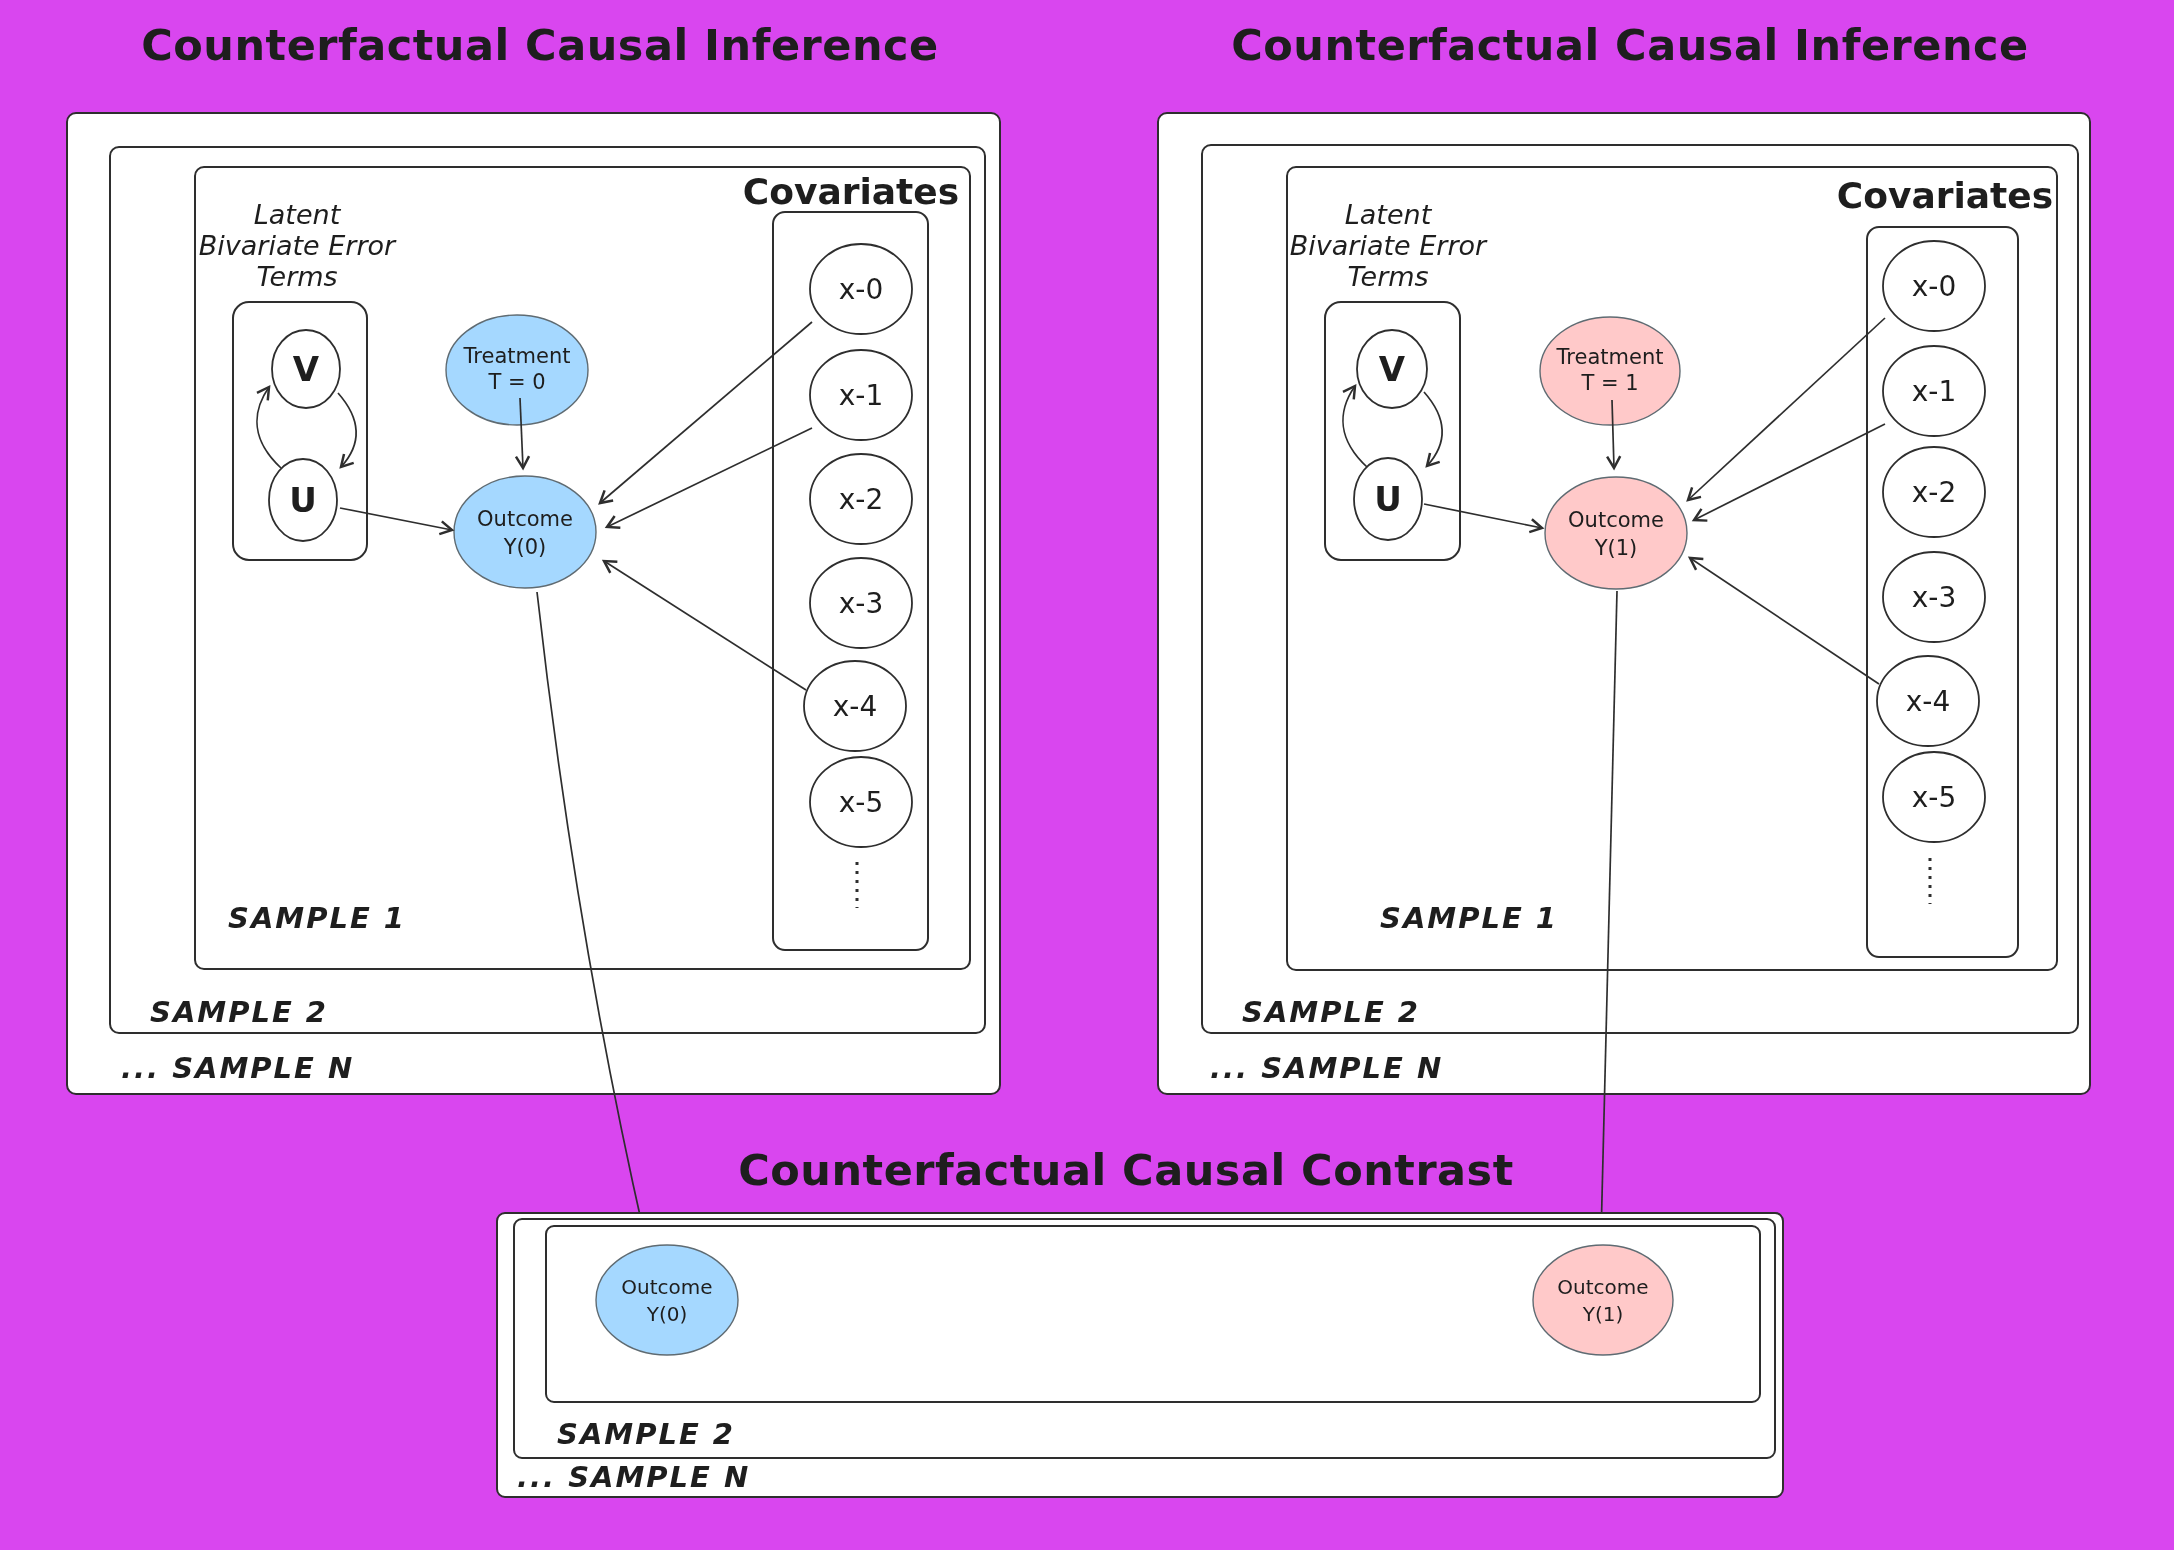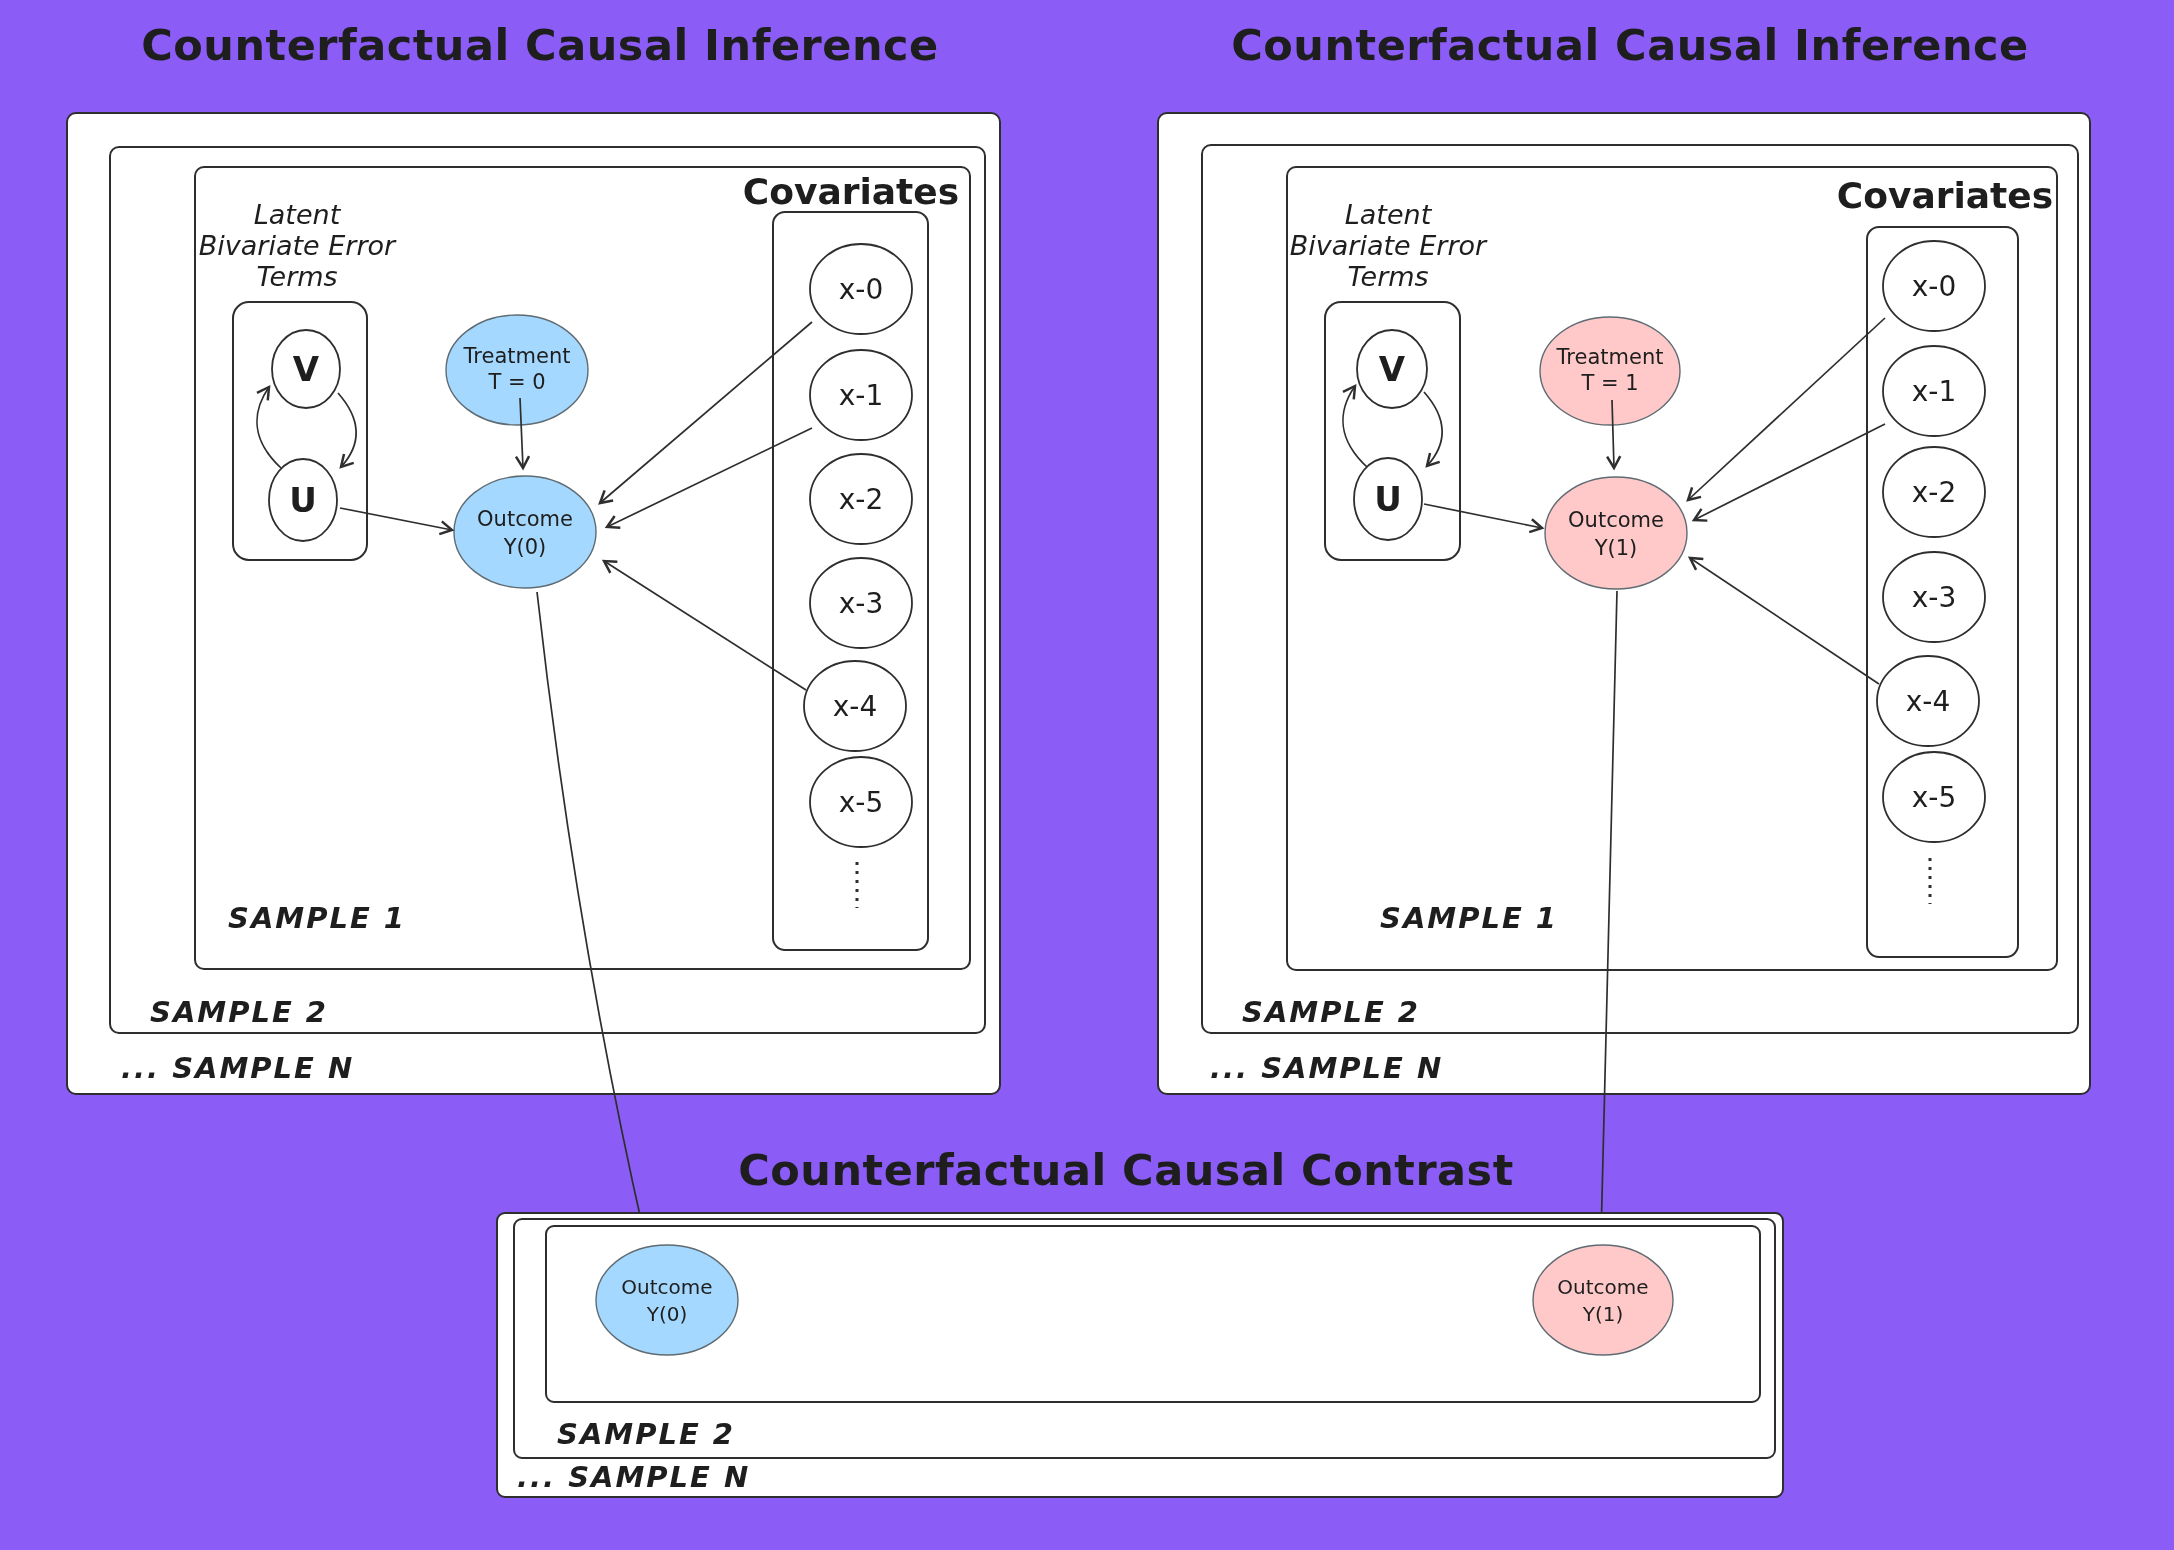--- a/index.html
+++ b/index.html
@@ -1,16 +1,16 @@
 <!DOCTYPE html>
 <html><head>
 <meta charset="utf-8">
 <style>
   html,body{margin:0;padding:0;background:#ffffff;}
-  .stage{width:2174px;height:1550px;position:relative;background:#8b5cf6;overflow:hidden;}
+  .stage{width:2174px;height:1550px;position:relative;background:#d946ef;overflow:hidden;}
   svg{display:block;}
   text{font-family:"DejaVu Sans",sans-serif;fill:#1e1e1e;}
   .title{font-size:43px;font-weight:600;letter-spacing:0.5px;}
   .sample{font-size:29px;font-weight:700;font-style:italic;letter-spacing:2px;}
   .latent{font-size:27px;font-style:italic;}
   .nodelabel{font-size:21px;}
   .smallnode{font-size:20px;}
   .vu{font-size:34px;font-weight:600;}
   .covtitle{font-size:36px;font-weight:600;}
   .covlabel{font-size:28px;}

